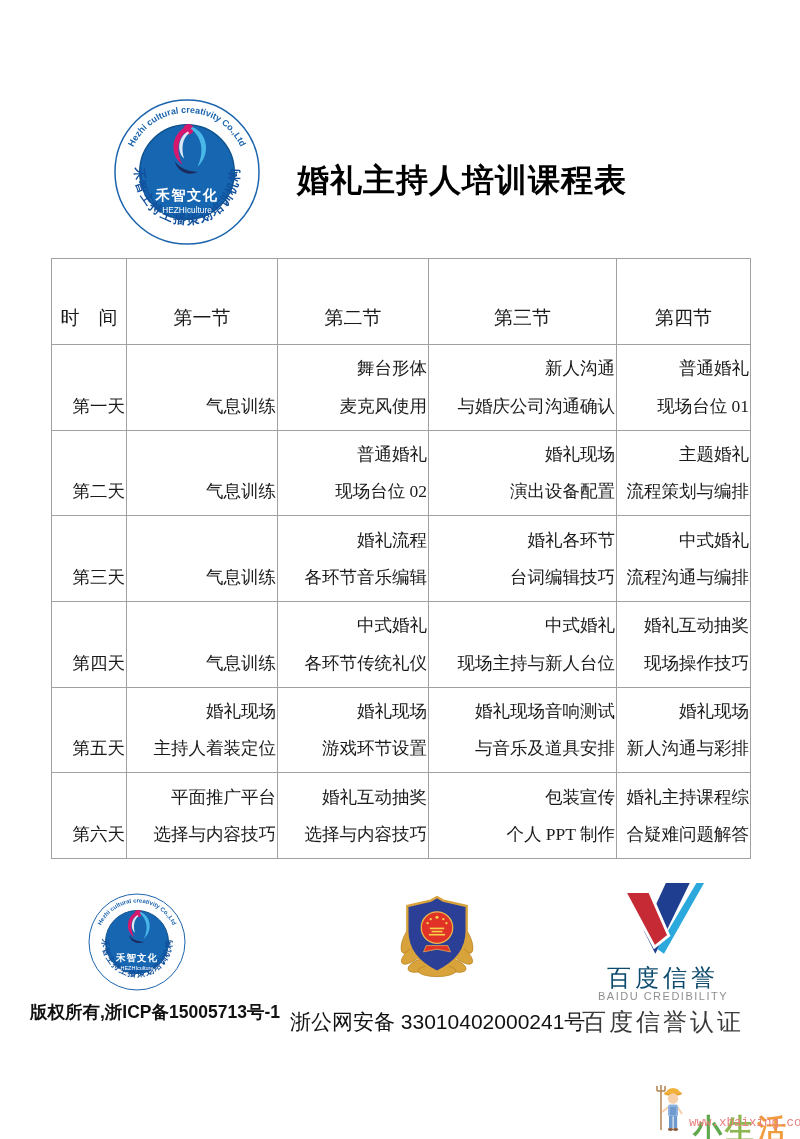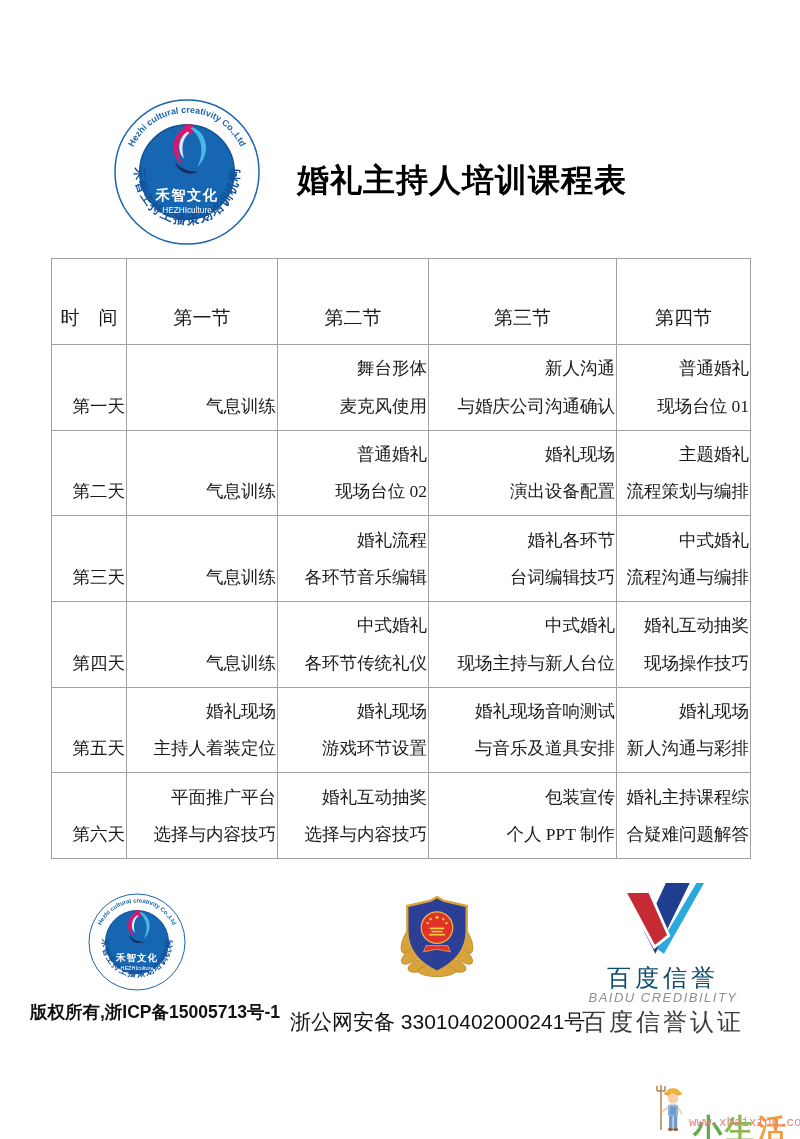--- a/index.html
+++ b/index.html
@@ -31,21 +31,21 @@
 
   
   .icp-text{position:absolute;left:30px;top:1000px;font-size:17.5px;font-weight:bold;color:#111;white-space:nowrap;}
   .police-badge{position:absolute;left:392px;top:888px;width:90px;height:100px;}
   .police-text{position:absolute;left:290px;top:1008px;width:280px;text-align:center;
                font-size:21px;font-weight:normal;color:#111;white-space:nowrap;}
   .baidu-logo{position:absolute;left:620px;top:883px;width:86px;height:74px;}
   .baidu-cn{position:absolute;left:588px;top:962px;width:150px;text-align:center;
             font-size:24px;color:#0c4a6e;letter-spacing:4px;white-space:nowrap;}
   .baidu-en{position:absolute;left:588px;top:990px;width:150px;text-align:center;
-            font-size:13px;color:#8f8f8f;letter-spacing:1.5px;white-space:nowrap;font-style:italic;}
+            font-size:11px;color:#8f8f8f;letter-spacing:1.5px;white-space:nowrap;}
   .baidu-cert{position:absolute;left:580px;top:1006px;width:166px;text-align:center;
               font-size:24px;color:#3a3a3a;letter-spacing:3px;white-space:nowrap;}
 
   
   .watermark{position:absolute;left:655px;top:1082px;width:145px;height:55px;}
   .wm-farmer{position:absolute;left:0;top:2px;width:32px;height:52px;}
   .wm-farmer svg{width:100%;height:100%;}
   .wm-text{position:absolute;left:38px;top:0;font-size:29px;font-weight:bold;
            letter-spacing:3px;white-space:nowrap;font-family:"Liberation Sans",sans-serif;margin-top:28px;}
   .wm-c0{color:#5fa84d;} .wm-c1{color:#8cb64e;} .wm-c2{color:#f09c3c;}

